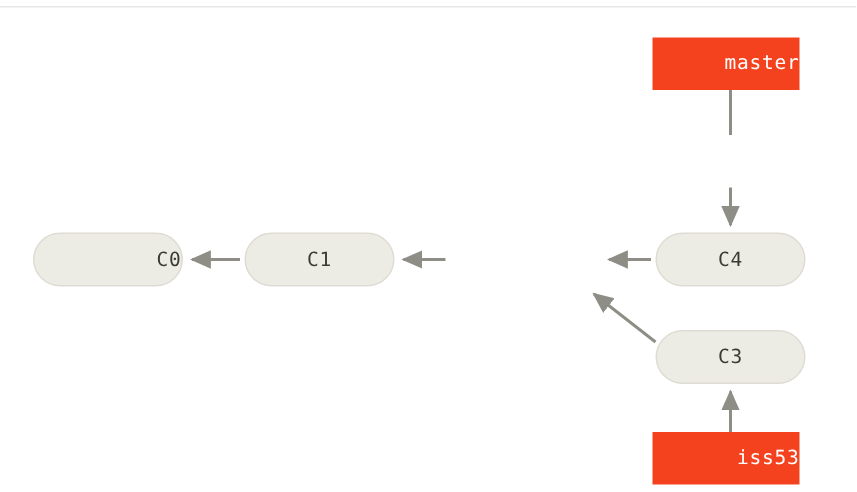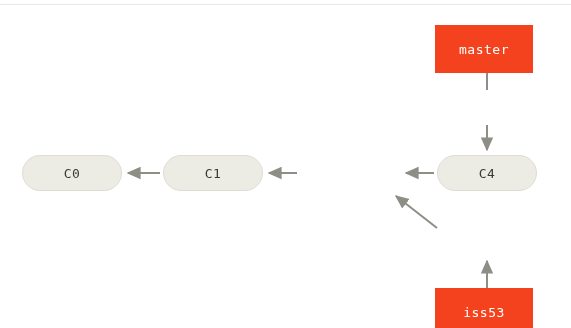--- a/index.html
+++ b/index.html
@@ -53,26 +53,26 @@
     font-size: 13px;
     color: #3a3a36;
     letter-spacing: 0.5px;
     line-height: 1;
     user-select: none;
   }
   
   .branch-label {
     position: absolute;
     width: 98px;
-    height: 48px;
+    height: 35px;
     box-sizing: border-box;
     background: #f4421e;
     display: flex;
     align-items: center;
-    justify-content: center;
+    justify-content: flex-end;
   }
   .branch-label .branch-text {
     font-family: "DejaVu Sans Mono", "Liberation Mono", monospace;
     font-size: 13px;
     color: #ffffff;
     letter-spacing: 0.5px;
     line-height: 1;
     user-select: none;
   }
 </style>
@@ -98,28 +98,31 @@
 
     <line x1="437" y1="228" x2="396" y2="196" stroke="#8e8e86" stroke-width="2" marker-end="url(#arrowhead)"></line>
 
     <line x1="487" y1="60" x2="487" y2="90" stroke="#8e8e86" stroke-width="2"></line>
 
     <line x1="487" y1="125" x2="487" y2="150" stroke="#8e8e86" stroke-width="2" marker-end="url(#arrowhead)"></line>
 
     <line x1="487" y1="288" x2="487" y2="261" stroke="#8e8e86" stroke-width="2" marker-end="url(#arrowhead)"></line>
   </svg>
 
-  <div class="commit-node" style="left:22px;  top:155px;">
+  <div class="commit-node" style="left:22px;  top:155px;justify-content:flex-end;">
     <span class="commit-label">C0</span>
   </div>
   <div class="commit-node" style="left:163px; top:155px;">
     <span class="commit-label">C1</span>
   </div>
   <div class="commit-node" style="left:437px; top:155px;justify-content:center;">
     <span class="commit-label">C4</span>
+  </div>
+  <div class="commit-node" style="left:437px; top:220px;">
+    <span class="commit-label">C3</span>
   </div>
 
   <div class="branch-label" style="left:435px; top:25px;">
     <span class="branch-text">master</span>
   </div>
   <div class="branch-label" style="left:435px; top:288px;">
     <span class="branch-text">iss53</span>
   </div>
 
 </div>

